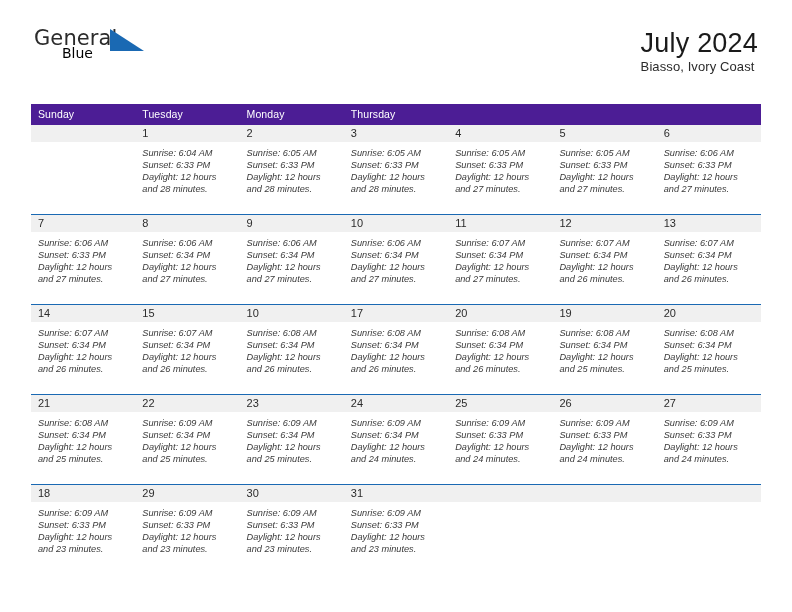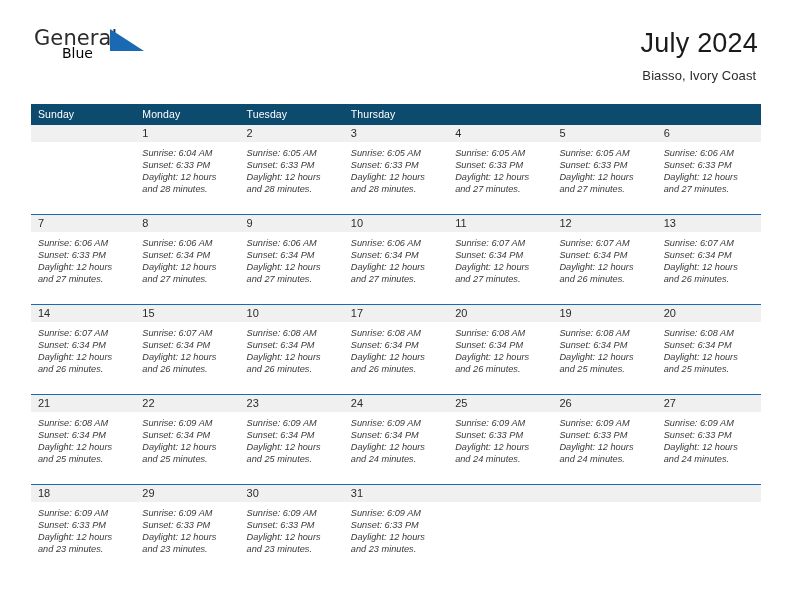--- a/index.html
+++ b/index.html
@@ -61,50 +61,49 @@
     position: absolute;
     left: 76px;
     top: 3px;
     width: 0;
     height: 0;
     border-left: 34px solid #1a69b3;
     border-top: 22px solid transparent;
   }
 
   .titles {
-    text-align: center;
+    text-align: left;
     padding-top: 2px;
   }
   .month-title {
     font-size: 27px;
     font-weight: 400;
     color: #1a1a1a;
     line-height: 1.15;
     letter-spacing: 0.2px;
   }
   .location-title {
     font-size: 13px;
     font-weight: 400;
     color: #2b2b2b;
-    margin-top: 9px;
     letter-spacing: 0.1px;
   }
 
   
   .calendar {
     position: absolute;
     left: 31px;
     top: 104px;
     width: 730px;
   }
 
   .weekday-row {
     display: grid;
     grid-template-columns: repeat(7, 1fr);
-    background: #0c4a6e;
+    background: #4c1d95;
     height: 21px;
   }
   .weekday {
     color: #ffffff;
     font-size: 10.5px;
     line-height: 21px;
     padding-left: 7px;
     letter-spacing: 0.1px;
     white-space: nowrap;
     overflow: hidden;
@@ -158,22 +157,22 @@
     <div class="titles">
       <div class="month-title">July 2024</div>
       <div class="location-title">Biasso, Ivory Coast</div>
     </div>
 
   </div>
 
   <div class="calendar">
     <div class="weekday-row">
         <div class="weekday">Sunday</div>
+        <div class="weekday">Tuesday</div>
         <div class="weekday">Monday</div>
-        <div class="weekday">Tuesday</div>
         <div class="weekday">Thursday</div>
       </div>
     <div id="weeks-container">
         <div class="week-row">
           <div class="day-cell empty">
             <div class="day-number-strip"></div>
             <div class="day-body">
               <div></div>
               <div></div>
               <div></div>

